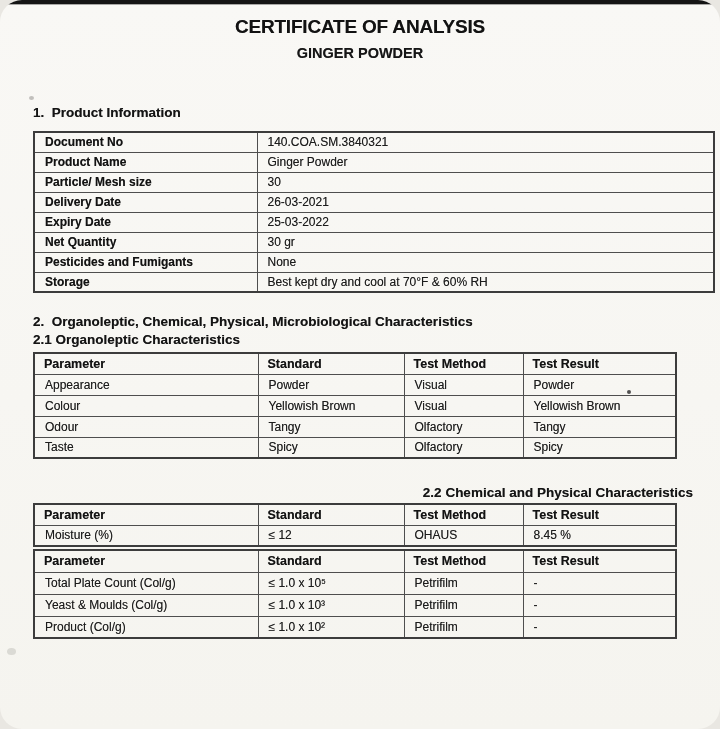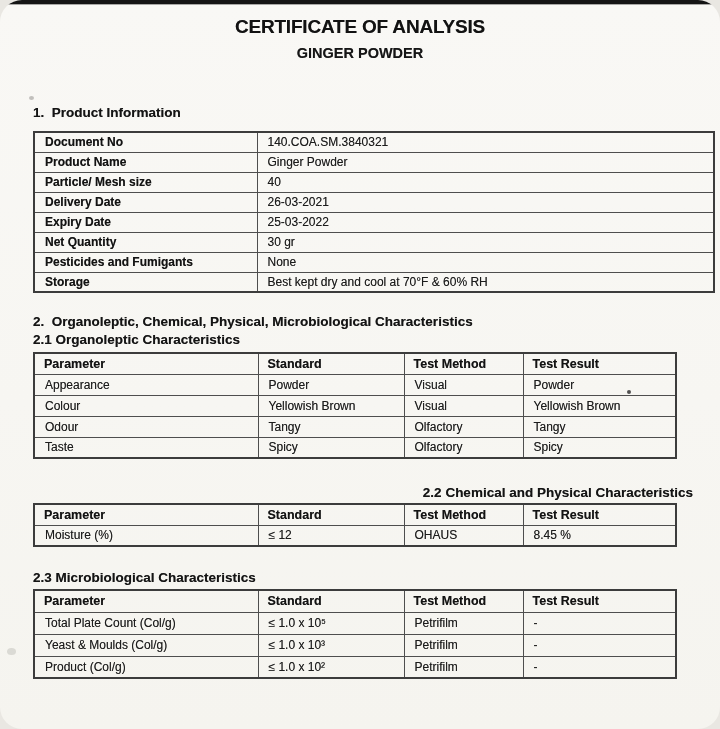--- a/index.html
+++ b/index.html
@@ -121,21 +121,21 @@
           <tr>
             <td class="label-cell">Document No</td>
             <td>140.COA.SM.3840321</td>
           </tr>
           <tr>
             <td class="label-cell">Product Name</td>
             <td>Ginger Powder</td>
           </tr>
           <tr>
             <td class="label-cell">Particle/ Mesh size</td>
-            <td>40</td>
+            <td>30</td>
           </tr>
           <tr>
             <td class="label-cell">Delivery Date</td>
             <td>26-03-2021</td>
           </tr>
           <tr>
             <td class="label-cell">Expiry Date</td>
             <td>25-03-2022</td>
           </tr>
           <tr>
@@ -219,21 +219,20 @@
       <tbody>
           <tr>
             <td>Moisture (%)</td>
             <td>≤ 12</td>
             <td>OHAUS</td>
             <td>8.45 %</td>
           </tr>
         </tbody>
     </table>
 
-    <div class="section-heading h-sub23">2.3 Microbiological Characteristics</div>
 
     <table class="tbl char-table micro-table">
       <colgroup>
           <col class="c1">
           <col class="c2">
           <col class="c3">
           <col class="c4">
         </colgroup>
       <thead>
         <tr>

